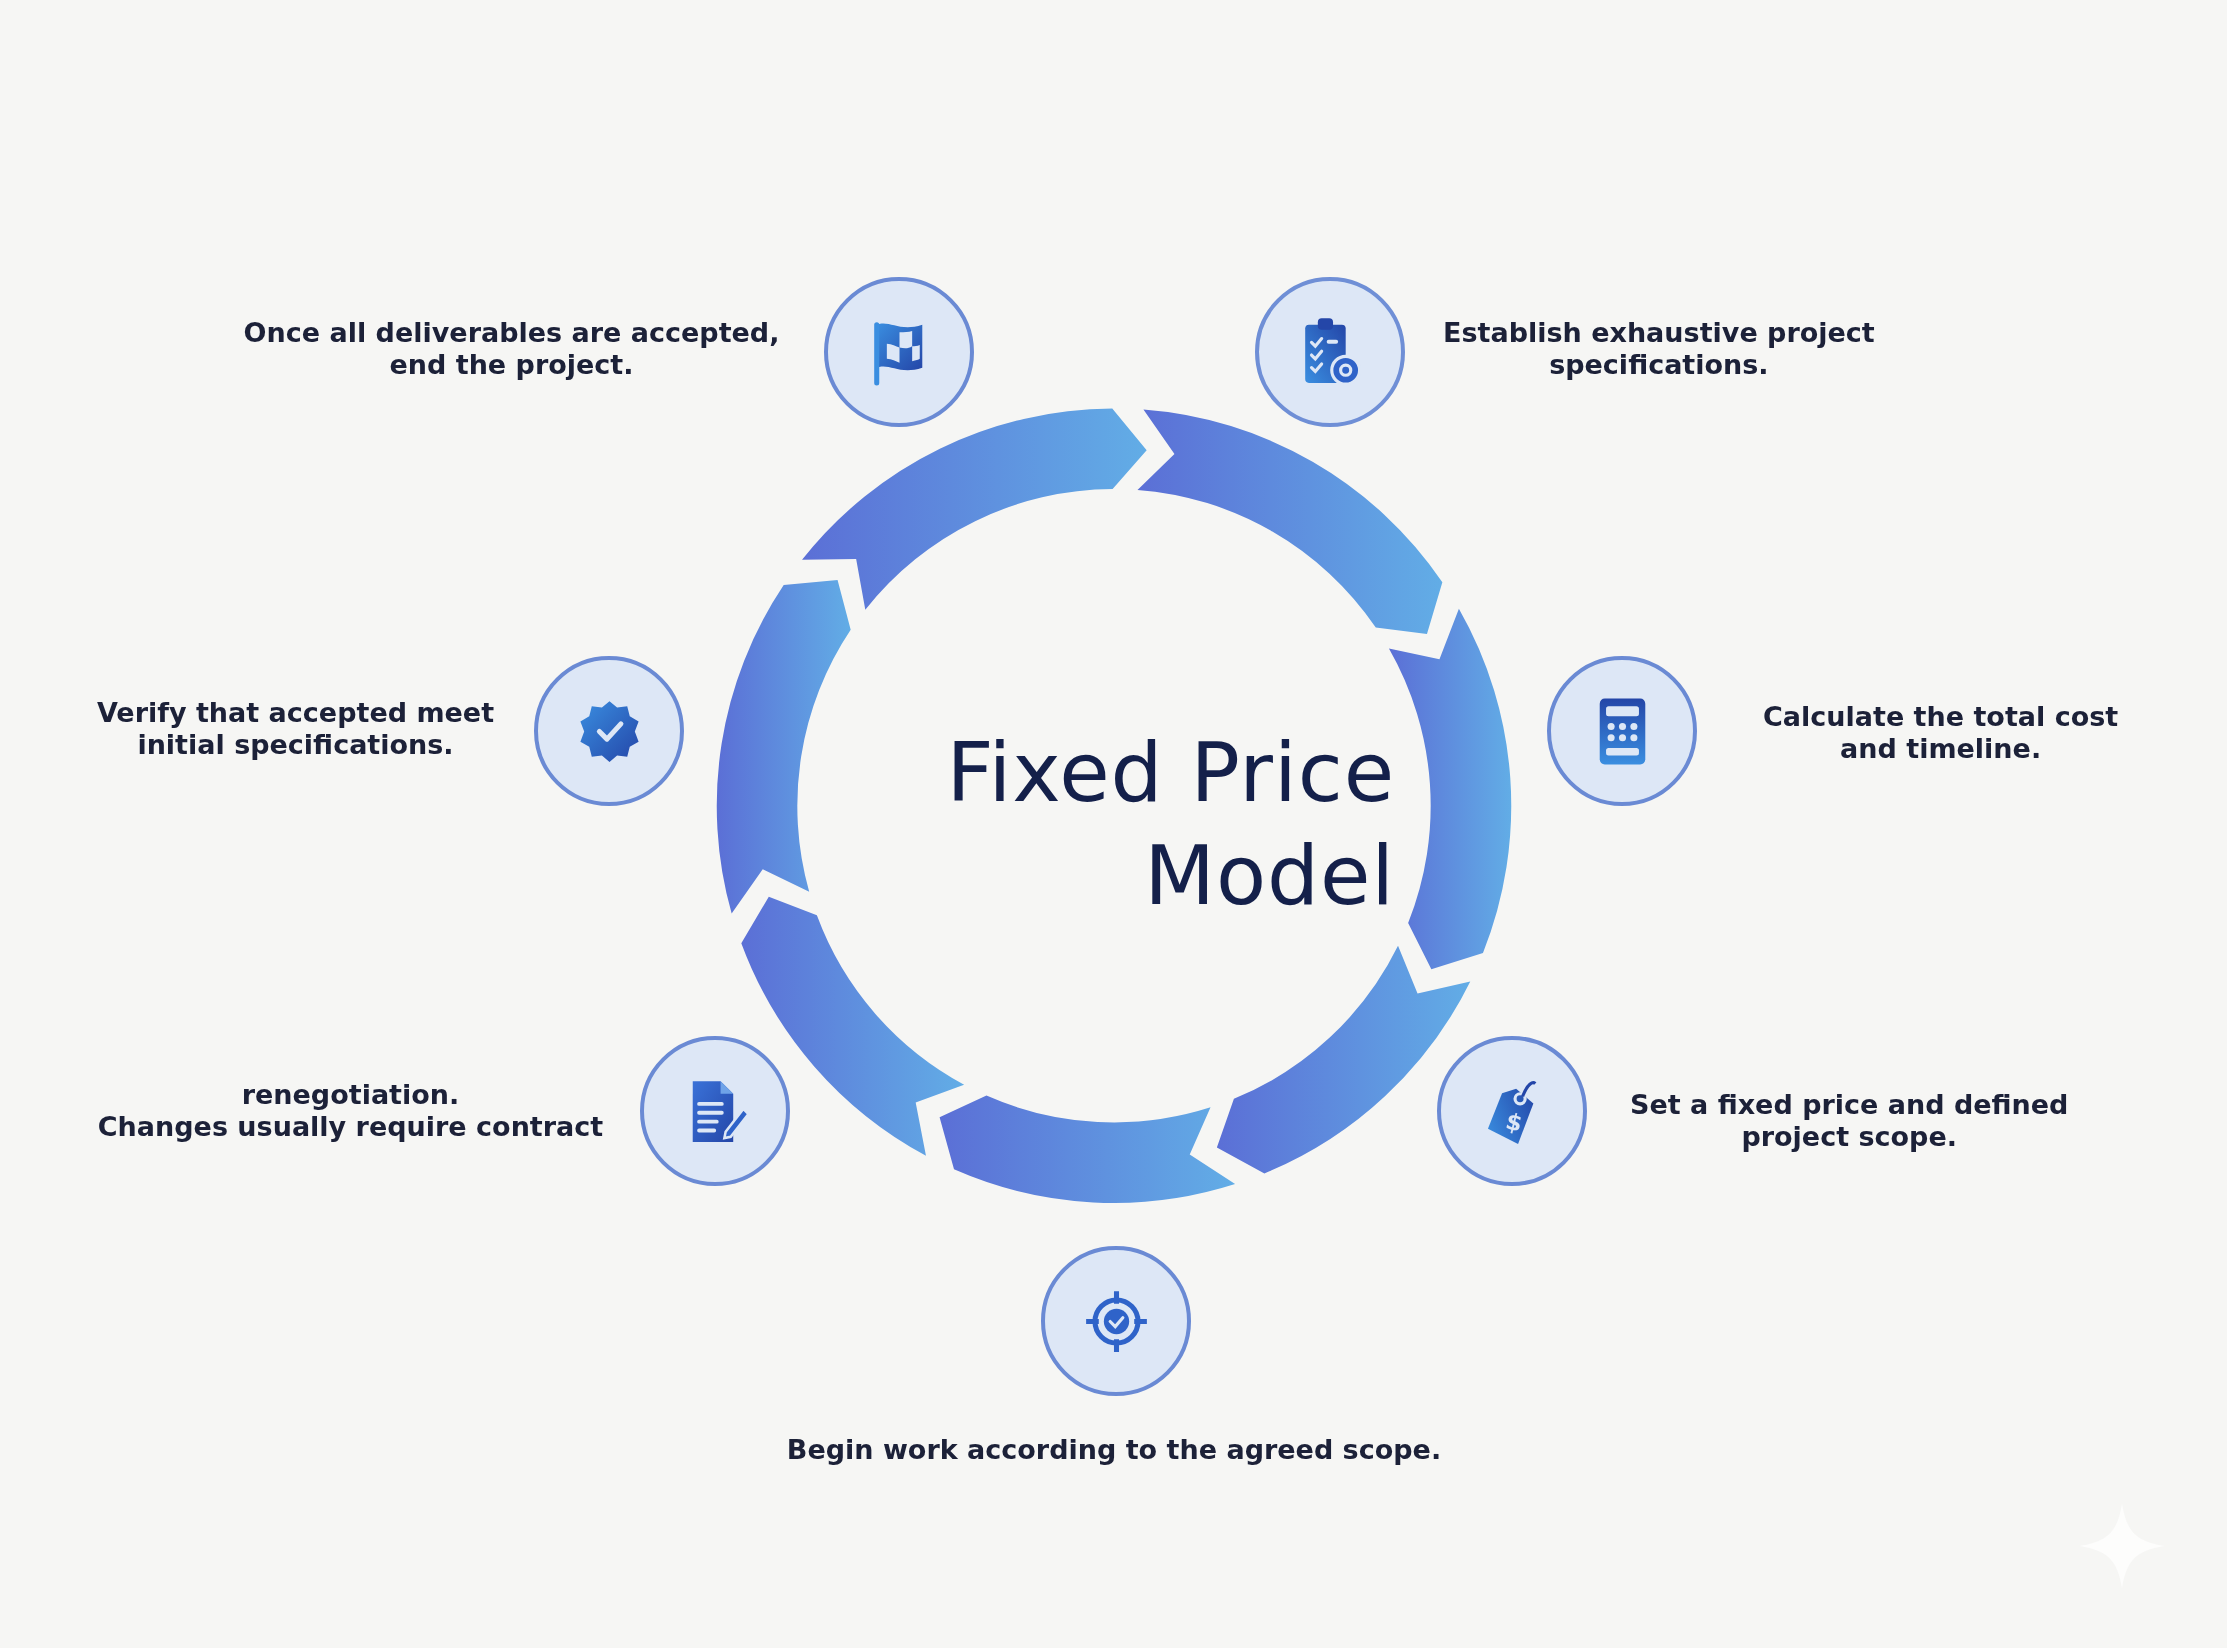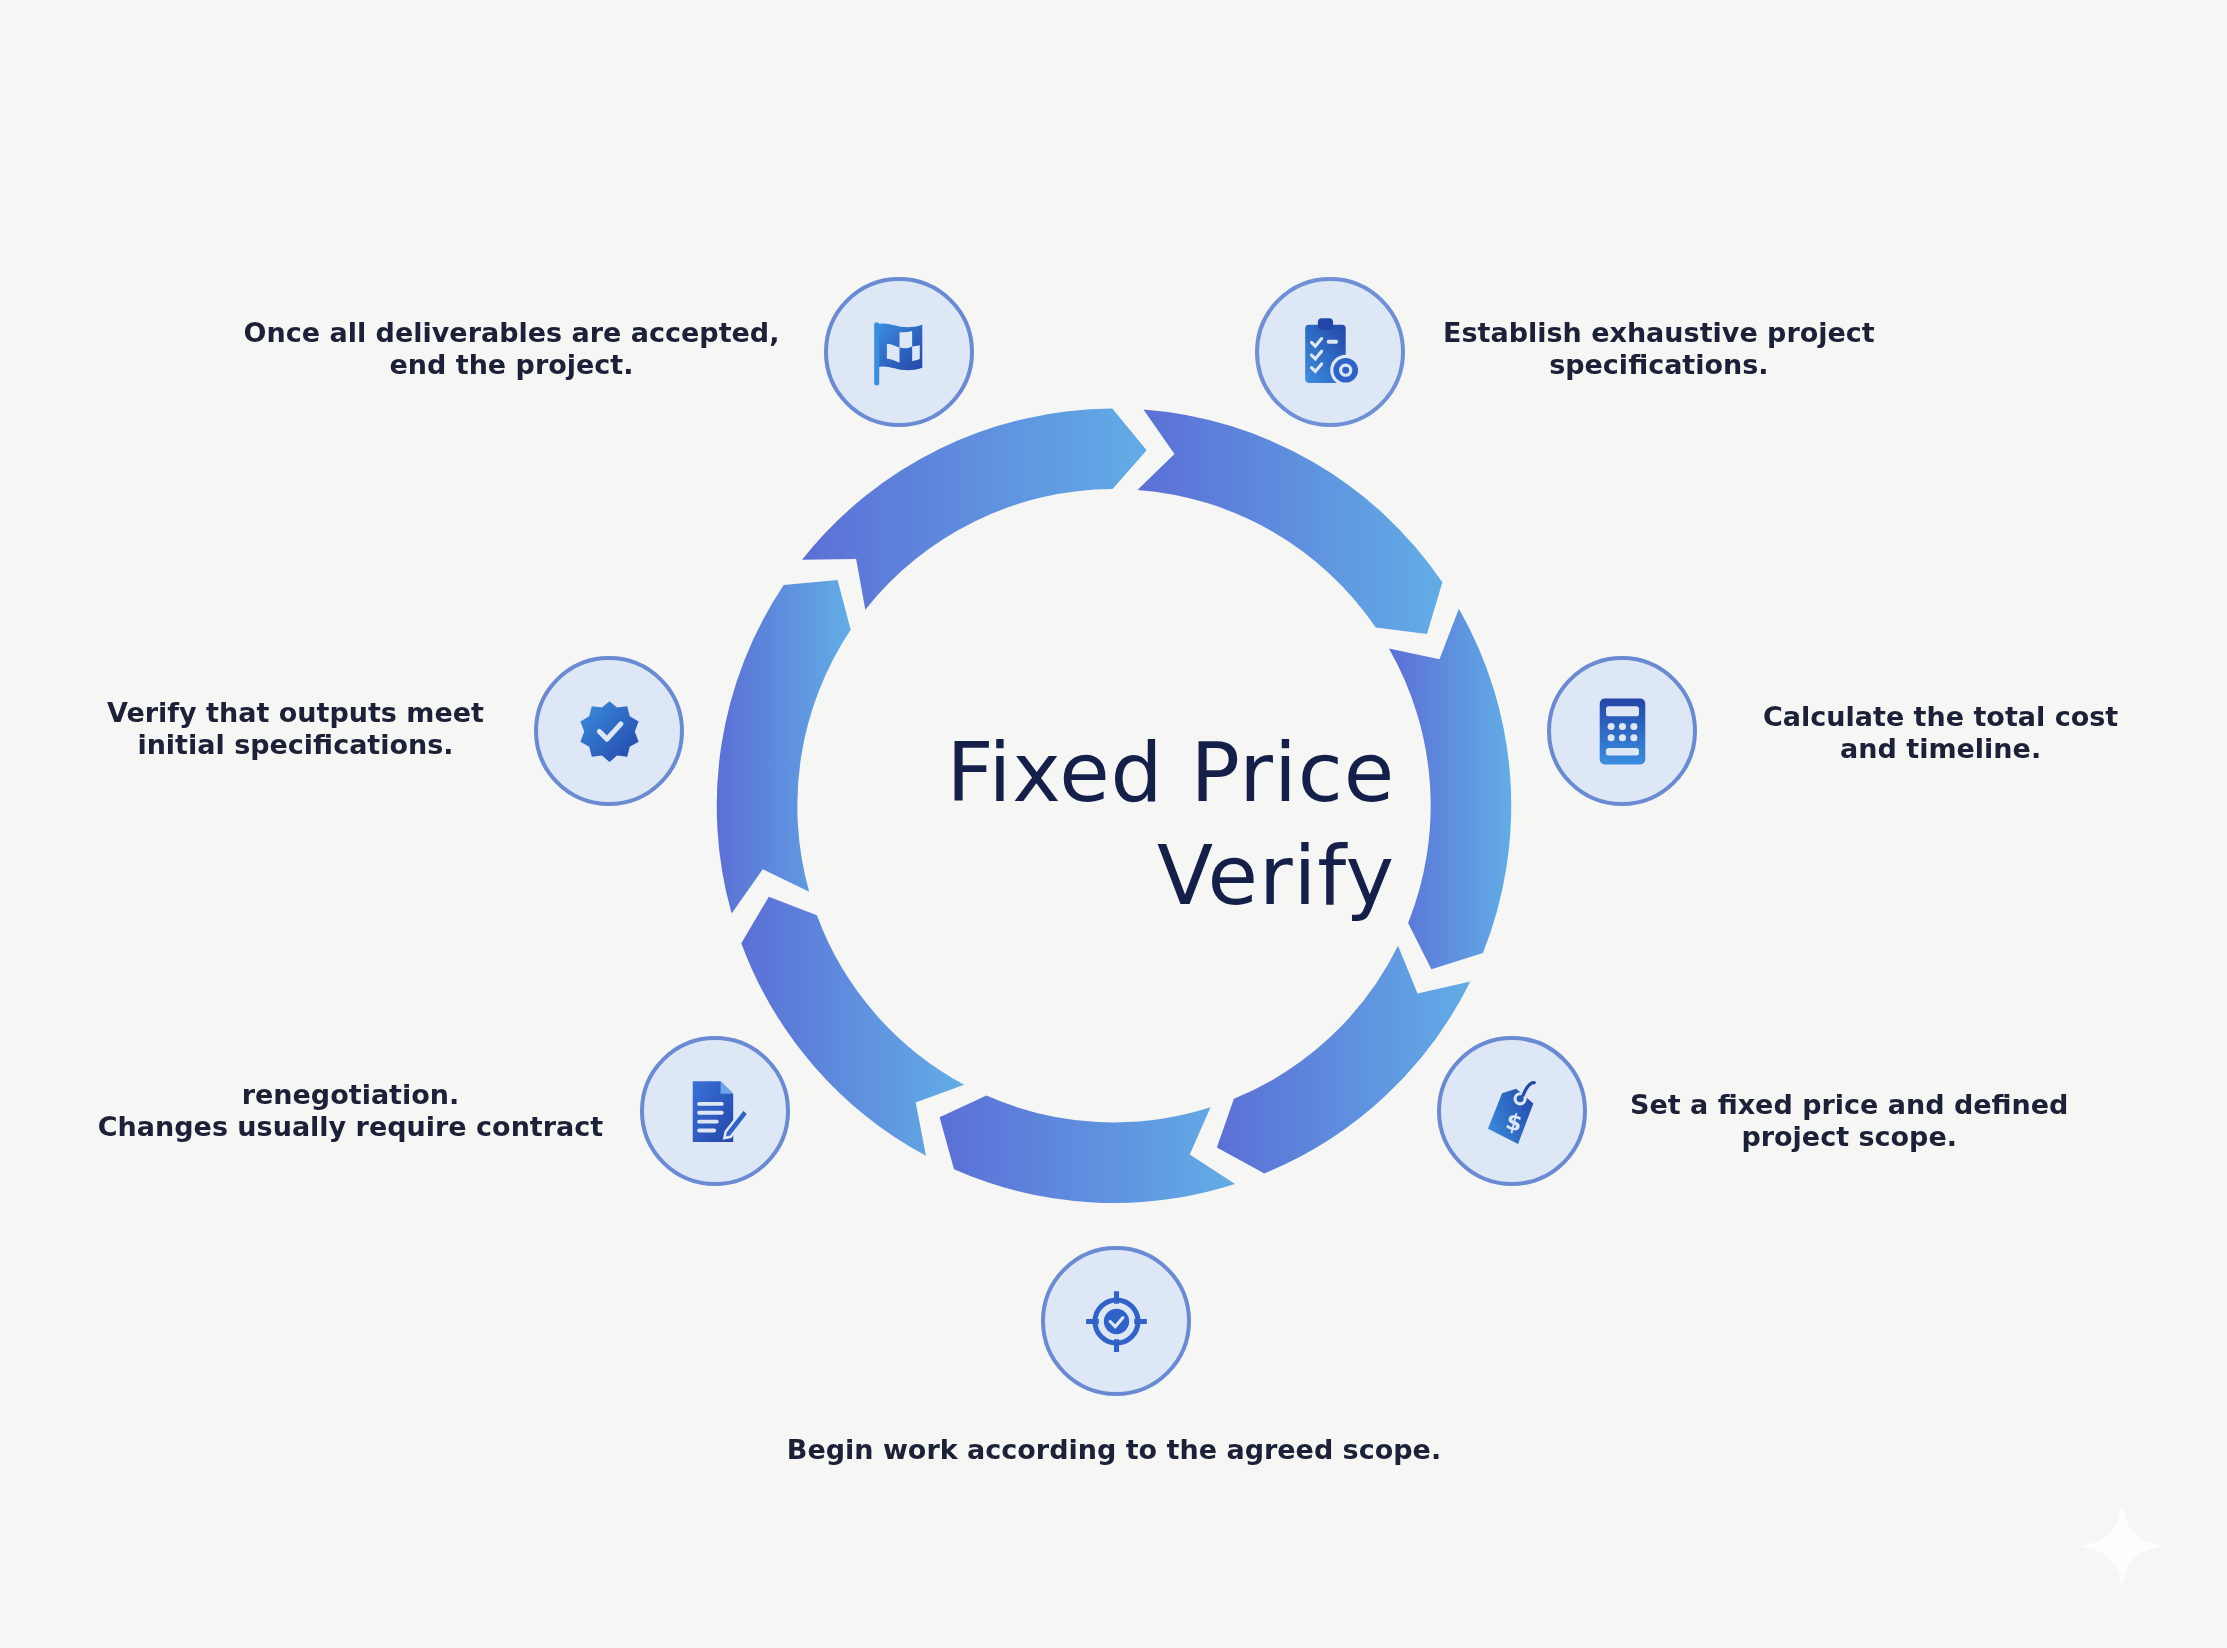--- a/index.html
+++ b/index.html
@@ -48,21 +48,21 @@
       <path d="M1569.2740424098597,1047.5304046528565 A424,424 0 0 1 1349.5470137574316,1252.4291737034482 L1298.8027781590881,1224.8346884666344 L1316.9832326651224,1172.8326903579375 A338,338 0 0 0 1492.1429866380486,1009.4935772940224 L1512.9841977233095,1060.4875049113623 Z"></path>
       <path d="M1318.2624627878765,1263.81581904875 A424,424 0 0 1 1018.2354034998955,1248.0920671466456 L1002.8353069896601,1192.4209786947358 L1052.871618827747,1169.3752799423733 A338,338 0 0 0 1292.0441330714677,1181.909780279428 L1269.839693091606,1232.3250515622806 Z"></path>
       <path d="M988.3124611136265,1233.4976729990835 A424,424 0 0 1 791.2068735688667,1006.7536322008572 L820.5554972737878,957.003342266306 L871.8913284582004,976.9875652921927 A338,338 0 0 0 1029.017952491523,1157.7410695134204 L977.3277412195315,1176.7899222872697 Z"></path>
       <path d="M780.9189797436536,975.0907507427914 A424,424 0 0 1 836.4568843837208,624.4382211996887 L893.9564026046872,618.9392698176814 L907.9632710417397,672.2172612393745 A338,338 0 0 0 863.6901300786672,951.7468720543951 L814.0804941967632,927.7964908255337 Z"></path>
       <path d="M856.0256213065642,597.5041654926304 A424,424 0 0 1 1187.1499568632676,436.00403617440855 L1223.862116710756,480.59832259405385 L1187.5252014617556,522.0032175163917 A338,338 0 0 0 923.5628773623082,650.746245133276 L913.7793304552331,596.5335257469553 Z"></path>
     </g>
 </svg>
 
 <div class="title">
   <div>Fixed Price</div>
-  <div>Verify</div>
+  <div>Model</div>
 </div>
 
 <div class="node" style="left:1255px;top:277px;border-color:#6f8fd6;">
   <svg viewBox="0 0 64 64">
     <defs>
         <linearGradient id="ig1" x1="0" y1="1" x2="1" y2="0">
           <stop offset="0" stop-color="#3a8ee0"></stop>
           <stop offset="1" stop-color="#2446a8"></stop>
         </linearGradient>
       </defs>
@@ -161,21 +161,21 @@
         <linearGradient id="ig6" x1="0" y1="0" x2="1" y2="1">
           <stop offset="0" stop-color="#3a8ee0"></stop>
           <stop offset="1" stop-color="#2446a8"></stop>
         </linearGradient>
       </defs>
     <path d="M32 8 L38 13 L46 12 L48 20 L55 24 L52 32 L55 40 L48 44 L46 52 L38 51 L32 56 L26 51 L18 52 L16 44 L9 40 L12 32 L9 24 L16 20 L18 12 L26 13 Z" fill="url(#ig6)"></path>
     <path d="M24 32l6 6 11-12" stroke="#dde7f6" stroke-width="4" fill="none" stroke-linecap="round" stroke-linejoin="round"></path>
   </svg>
 </div>
 <div class="label left" style="left:94px;top:697px;width:403px;">
-  <span>Verify that outputs meet</span>
+  <span>Verify that accepted meet</span>
   <span>initial specifications.</span>
 </div>
 
 <div class="node" style="left:824px;top:277px;">
   <svg viewBox="0 0 64 64">
     <defs>
         <linearGradient id="ig7" x1="0" y1="0" x2="1" y2="1">
           <stop offset="0" stop-color="#3a8ee0"></stop>
           <stop offset="1" stop-color="#2446a8"></stop>
         </linearGradient>

